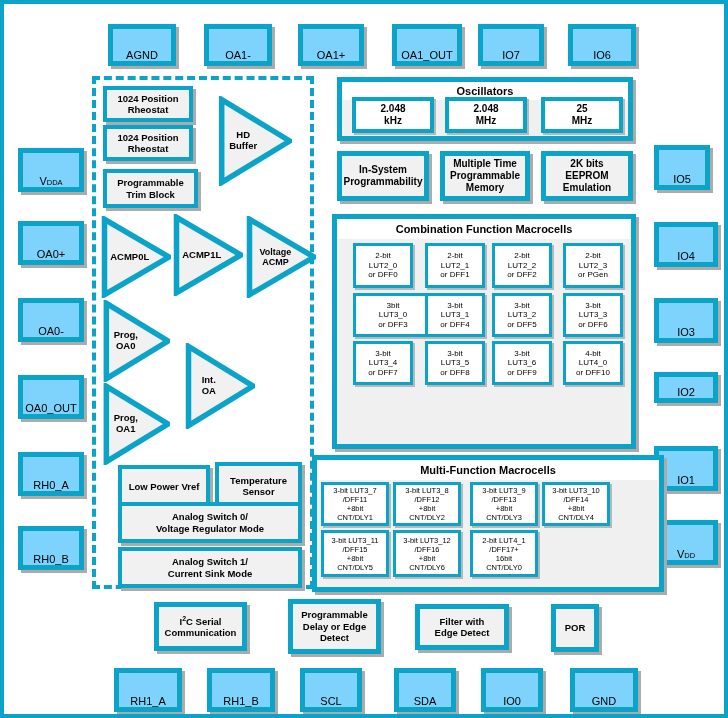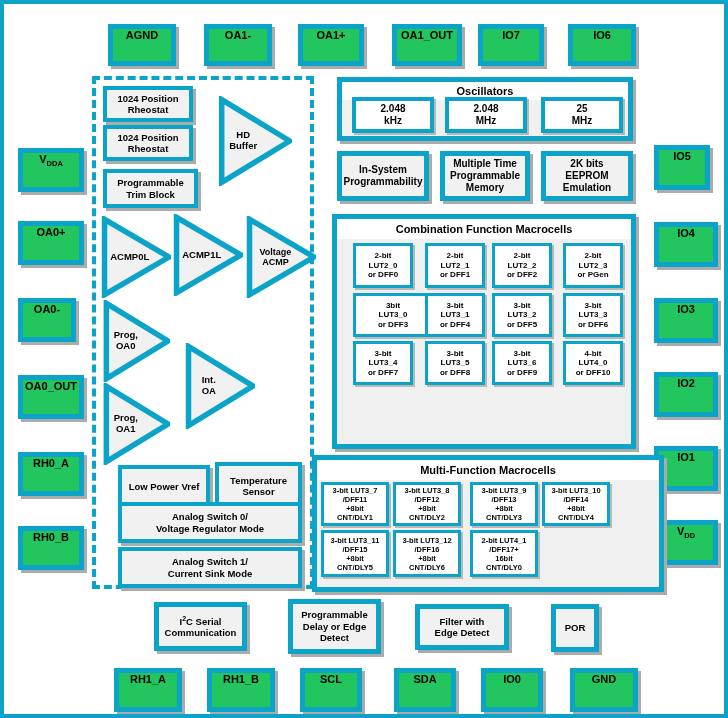--- a/index.html
+++ b/index.html
@@ -1,33 +1,33 @@
 <!DOCTYPE html>
 <html style="--accent: #0ba3c8;"><head>
 <meta charset="utf-8">
 <style>
   :root { --accent:#0ba3c8; --shadow:#ababab; --panel:#f0f0f0; }
   html,body { margin:0; padding:0; background:#fff; }
   body { width:728px; height:718px; position:relative; font-family:"Liberation Sans",sans-serif; color:#000; }
   .canvas { position:absolute; left:0; top:0; width:728px; height:718px; box-sizing:border-box;
             border:4px solid var(--accent); background:#fff; overflow:hidden; }
-  .pin { position:absolute; box-sizing:border-box; border:5px solid var(--accent); background:#22c55e;
-         display:flex; align-items:flex-start; justify-content:center; font-weight:bold; font-size:11px;
+  .pin { position:absolute; box-sizing:border-box; border:5px solid var(--accent); background:#7dd3fc;
+         display:flex; align-items:flex-end; justify-content:center; font-weight:normal; font-size:11px;
          box-shadow:3px 3px 0 var(--shadow); text-align:center; }
   .pin .sub { font-size:7.5px; margin-top:6px; }
   .box { position:absolute; box-sizing:border-box; border:4px solid var(--accent); background:#f1f1f1;
          display:flex; align-items:center; justify-content:center; font-weight:bold; font-size:9.5px;
          text-align:center; white-space:pre-line; line-height:1.2; box-shadow:3px 3px 0 var(--shadow); }
   .box.b5 { border-width:5px; }
   .section { position:absolute; box-sizing:border-box; border:5px solid var(--accent); background:var(--panel);
              box-shadow:3px 3px 0 var(--shadow); }
   .section-title { position:absolute; left:0; right:0; top:0; height:20px; background:#fff;
                    display:flex; align-items:center; justify-content:center; font-weight:bold; font-size:11px; }
   .cell { position:absolute; box-sizing:border-box; border:3px solid var(--accent); background:#fff;
-          display:flex; align-items:center; justify-content:center; font-weight:bold; font-size:8px;
+          display:flex; align-items:center; justify-content:center; font-weight:normal; font-size:8px;
           text-align:center; white-space:pre-line; line-height:1.2; box-shadow:2px 2px 0 #b8b8b8; }
   .cell.small { font-size:7.5px; }
   .oscbox { position:absolute; box-sizing:border-box; border:4px solid var(--accent); background:#fff;
             display:flex; align-items:center; justify-content:center; font-weight:bold; font-size:10px;
             text-align:center; white-space:pre-line; line-height:1.2; box-shadow:2px 2px 0 #b8b8b8; }
   .dashed { position:absolute; box-sizing:border-box; border:4px dashed var(--accent); background:#fff; }
   .tri { position:absolute; }
   .tri svg { width:100%; height:100%; display:block; }
   .tri polygon { fill:#f1f1f1; stroke:var(--accent); stroke-width:5.5; vector-effect:non-scaling-stroke; }
   .tri-label { position:absolute; left:2%; top:0; width:64%; height:100%; display:flex; align-items:center;
@@ -59,21 +59,21 @@
       <span>IO6</span>
     </div>
 
   <div class="pin" style="left:14px;top:144px;width:66px;height:44px">
       <span>V</span>
       <span class="sub">DDA</span>
     </div>
   <div class="pin" style="left:14px;top:217px;width:66px;height:44px">
       <span>OA0+</span>
     </div>
-  <div class="pin" style="left:14px;top:294px;width:58px;height:44px">
+  <div class="pin" style="left:14px;top:294px;width:66px;height:44px">
       <span>OA0-</span>
     </div>
   <div class="pin" style="left:14px;top:371px;width:66px;height:44px">
       <span>OA0_OUT</span>
     </div>
   <div class="pin" style="left:14px;top:448px;width:66px;height:44px">
       <span>RH0_A</span>
     </div>
   <div class="pin" style="left:14px;top:522px;width:66px;height:44px">
       <span>RH0_B</span>
@@ -81,21 +81,21 @@
 
   <div class="pin" style="left:650px;top:141px;width:56px;height:45px">
       <span>IO5</span>
     </div>
   <div class="pin" style="left:650px;top:218px;width:64px;height:45px">
       <span>IO4</span>
     </div>
   <div class="pin" style="left:650px;top:294px;width:64px;height:45px">
       <span>IO3</span>
     </div>
-  <div class="pin" style="left:650px;top:368px;width:64px;height:45px">
+  <div class="pin" style="left:650px;top:368px;width:64px;height:31px">
       <span>IO2</span>
     </div>
   <div class="pin" style="left:650px;top:442px;width:64px;height:45px">
       <span>IO1</span>
     </div>
   <div class="pin" style="left:650px;top:516px;width:64px;height:45px">
       <span>V</span>
       <span class="sub">DD</span>
     </div>
 

